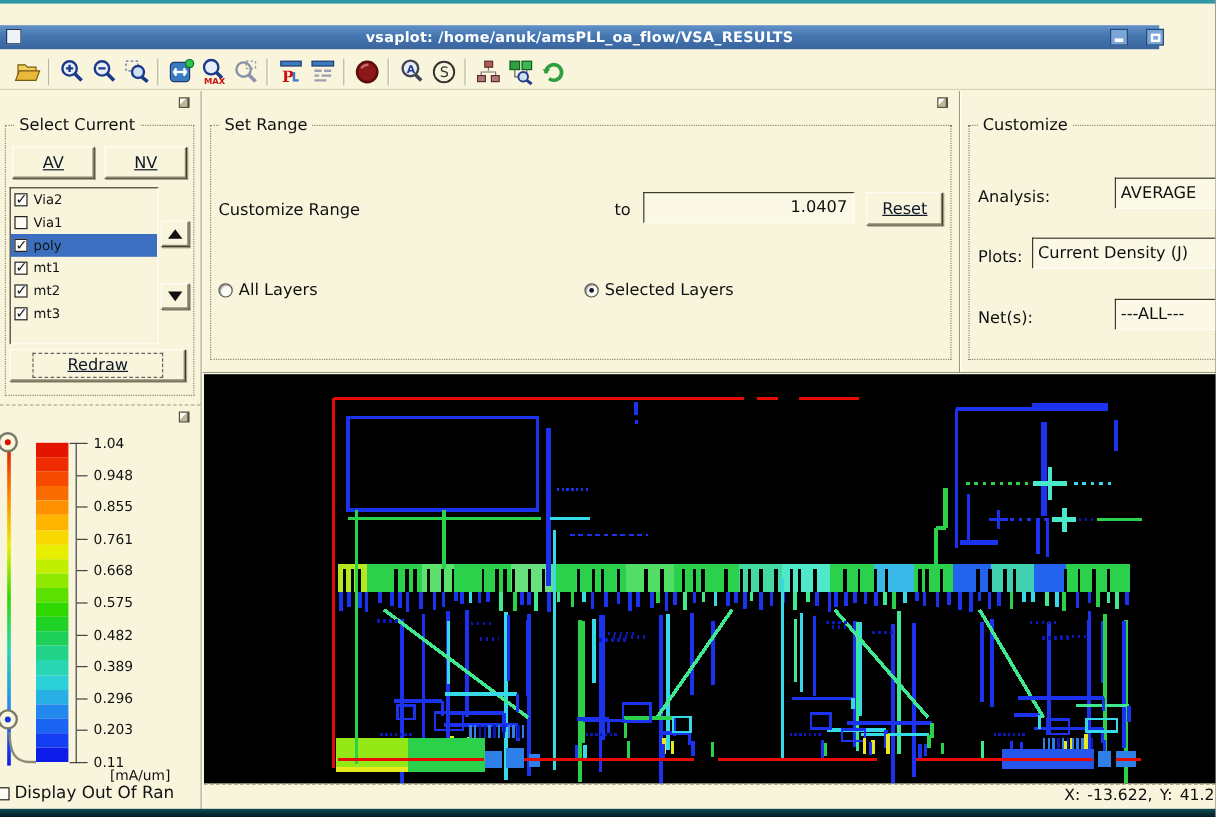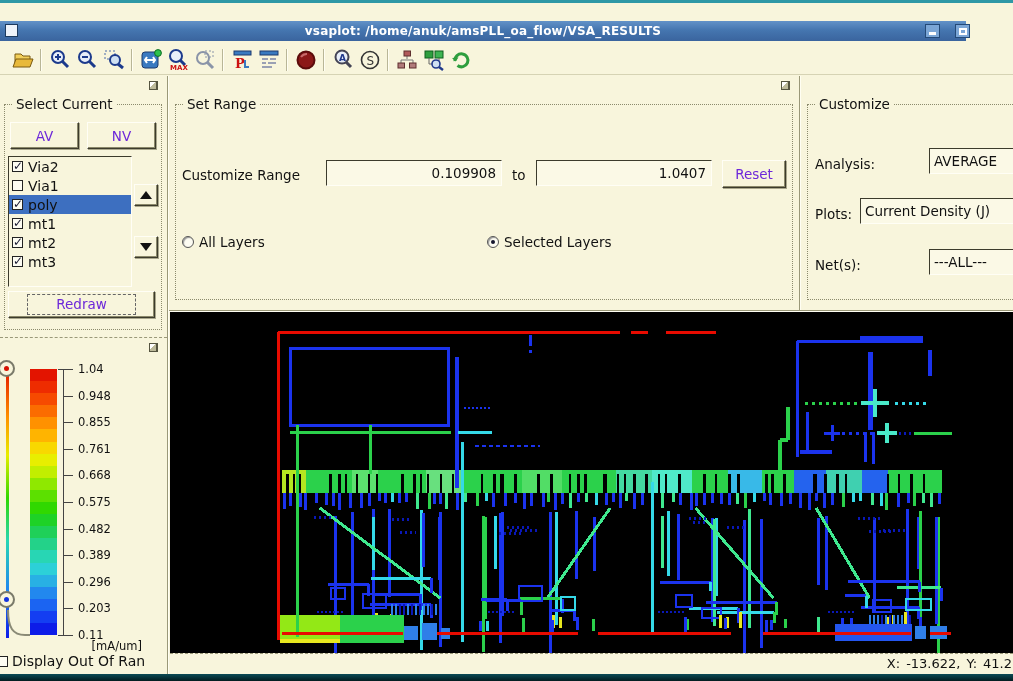--- a/index.html
+++ b/index.html
@@ -36,28 +36,28 @@
   #vsep-left  { position:absolute; left:167px; top:76px; height:598px; width:2px; border-left:1px solid #9a9878; border-right:1px solid #fffef2; }
   #vsep-mid   { position:absolute; left:799px; top:76px; height:234px; width:2px; border-left:1px solid #9a9878; border-right:1px solid #fffef2; }
   #hsep-top-panels { position:absolute; left:169px; top:310px; width:844px; height:2px; border-top:1px solid #9a9878; border-bottom:1px solid #fffef2; }
   .grip { position:absolute; top:5px; right:9px; width:9px; height:9px; border:1px solid #555440; border-right-width:2px; background:linear-gradient(135deg,#fff 0 40%,#bdbA9a 40% 100%); }
   .group { position:absolute; border:1px dotted #8b8a6c; }
   .legend { position:absolute; top:-9px; left:7px; background:#f8f5dc; padding:0 4px; font-size:13.5px; }
   
   .btn3d {
     background:#f8f5dc; border:1px solid; border-color:#fffef5 #3c3b2c #3c3b2c #fffef5;
     box-shadow: inset -1px -1px 0 #8a886a, 1px 1px 0 #aaa88c;
-    font-size:13.5px; text-align:center; cursor:default; color:#6d28d9;
-    display:flex; align-items:center; justify-content:center;
+    font-size:13.5px; text-align:center; cursor:default; color:#0f172a;
+    display:flex; align-items:center; justify-content:center;text-decoration:underline;
   }
   
   #btn-av { position:absolute; left:10px; top:46px; width:69px; height:27px; }
   #btn-nv { position:absolute; left:87px; top:46px; width:69px; height:27px; }
   #layer-list { position:absolute; left:8px; top:80px; width:124px; height:131px; border:1px solid; border-color:#3c3b2c #fffef5 #fffef5 #3c3b2c; background:#f8f5dc; overflow:hidden; }
-  .layer-row { display:flex; align-items:center; height:19px; padding-left:3px; font-size:14px; }
+  .layer-row { display:flex; align-items:center; height:19px; padding-left:3px; font-size:11px; }
   .layer-row.sel { background:#3d6fc0; }
   .cb { width:11px; height:11px; border:1px solid #222; background:#fdfcf2; margin-right:5px; position:relative; flex:none; }
   .cb.on:after { content:"✓"; position:absolute; left:0px; top:-3px; font-size:12px; font-weight:bold; color:#15152e; }
   .arrow-btn { position:absolute; left:134px; width:24px; height:22px; }
   .tri-up   { width:0;height:0;border-left:6px solid transparent;border-right:6px solid transparent;border-bottom:8px solid #111; }
   .tri-down { width:0;height:0;border-left:6px solid transparent;border-right:6px solid transparent;border-top:8px solid #111; }
   #btn-redraw { position:absolute; left:8px; top:215px; width:147px; height:27px; }
   #btn-redraw span { border:1px dashed #666; padding:1px 28px 2px; }
   
   #scale-track { position:absolute; left:6px; top:31px; width:3px; height:269px; background:linear-gradient(180deg,#e31400,#ff9100 18%,#e8ee00 32%,#30d800 48%,#28d6b4 64%,#2288ee 82%,#0d1ce8); }
@@ -336,21 +336,20 @@
       <span>Display Out Of Ran</span>
     </div>
   </div>
 
   <div id="panel-range" class="panel">
     <div class="grip"></div>
     <div class="group" style="left:6px; top:28px; right:6px; bottom:10px;">
       <span class="legend">Set Range</span>
     </div>
     <div id="sr-label">Customize Range</div>
-    <div id="sr-from" class="entry">0.109908</div>
     <div id="sr-to-lb">to</div>
     <div id="sr-to" class="entry">1.0407</div>
     <div id="btn-reset" class="btn3d">Reset</div>
     <div class="radio" style="left:13px; top:160px;" id="radio-all"></div>
     <div class="radio-lb" style="left:30px; top:158px;">All Layers</div>
     <div class="radio on" style="left:318px; top:160px;" id="radio-selected"></div>
     <div class="radio-lb" style="left:335px; top:158px;">Selected Layers</div>
   </div>
 
   <div id="panel-selection" class="panel">

